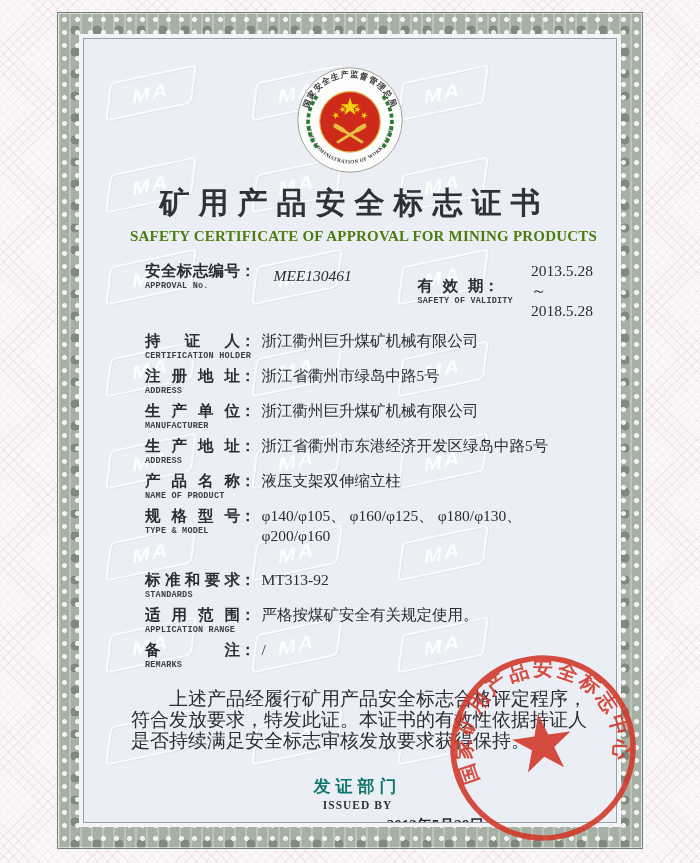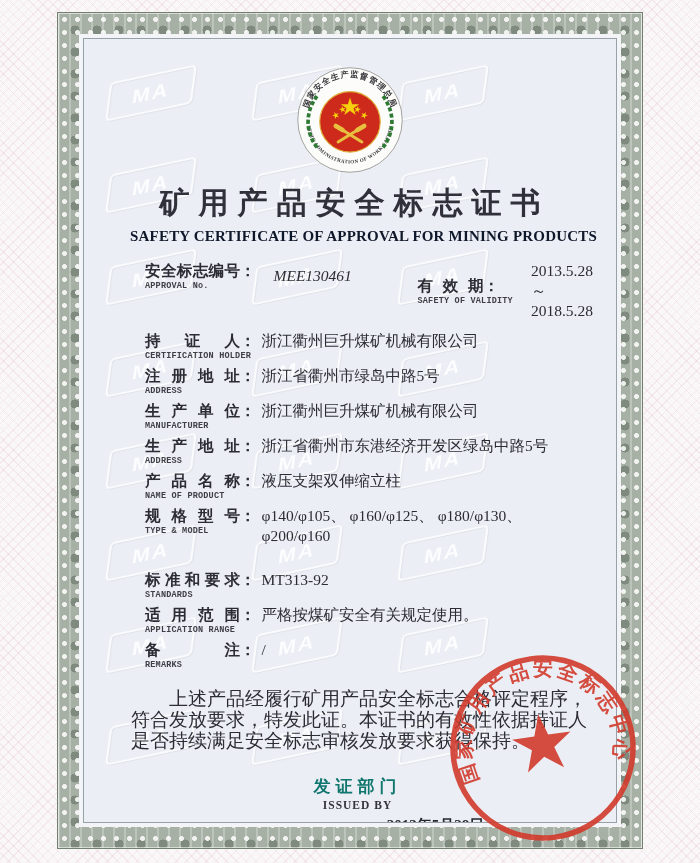--- a/index.html
+++ b/index.html
@@ -64,21 +64,21 @@
   }
   .emblem{display:block;margin:0 auto;width:110px;height:110px;}
   .title-cn{
     margin-top:8px;text-align:center;
     font-size:30px;font-weight:bold;letter-spacing:9px;
     color:#30303a;white-space:nowrap;text-indent:9px;
   }
   .title-en{
     margin-top:4px;text-align:left;
     font-size:15px;font-weight:bold;letter-spacing:.2px;
-    color:#0f172a;white-space:nowrap;
+    color:#4d7c0f;white-space:nowrap;
   }
   .fields{margin:16px 0 0 15px;font-size:15.5px;}
   .row{display:flex;align-items:flex-start;margin-bottom:5px;}
   .row.gap-top{margin-top:24px;}
   .row.gap-big{margin-bottom:10px;}
   .lbl{flex:none;}
   .lbl .cnline{line-height:20px;font-weight:600;white-space:nowrap;}
   .cn{display:inline-block;width:95px;text-align:justify;text-align-last:justify;}
   .cn.narrow{width:66px;}
   .en{

